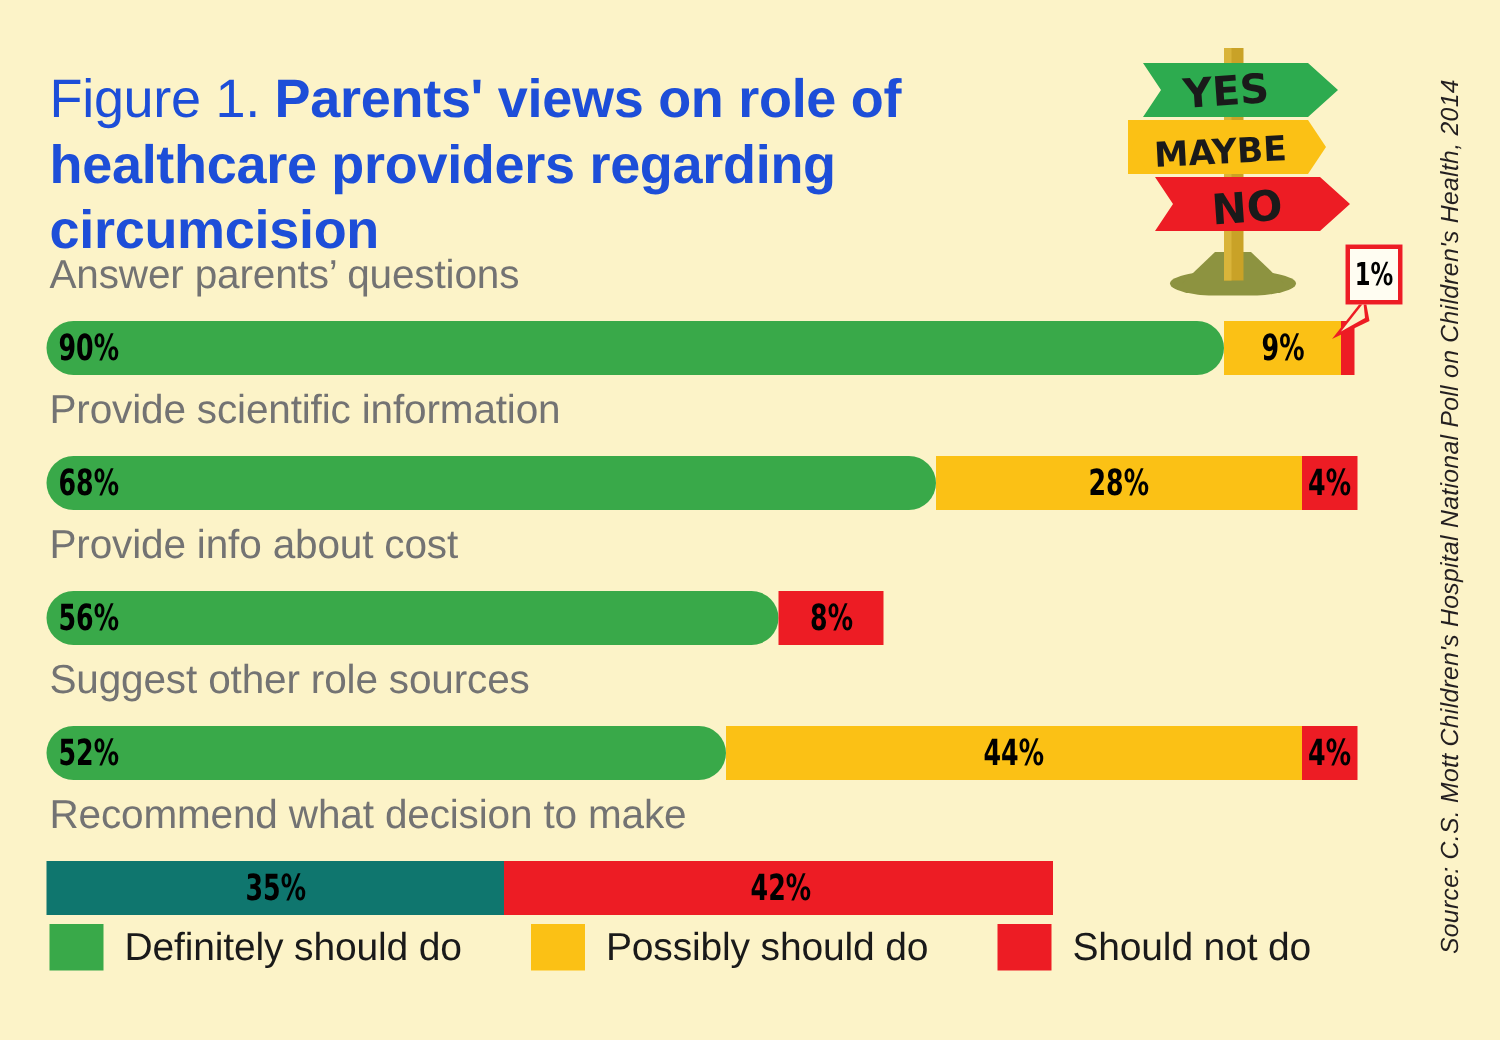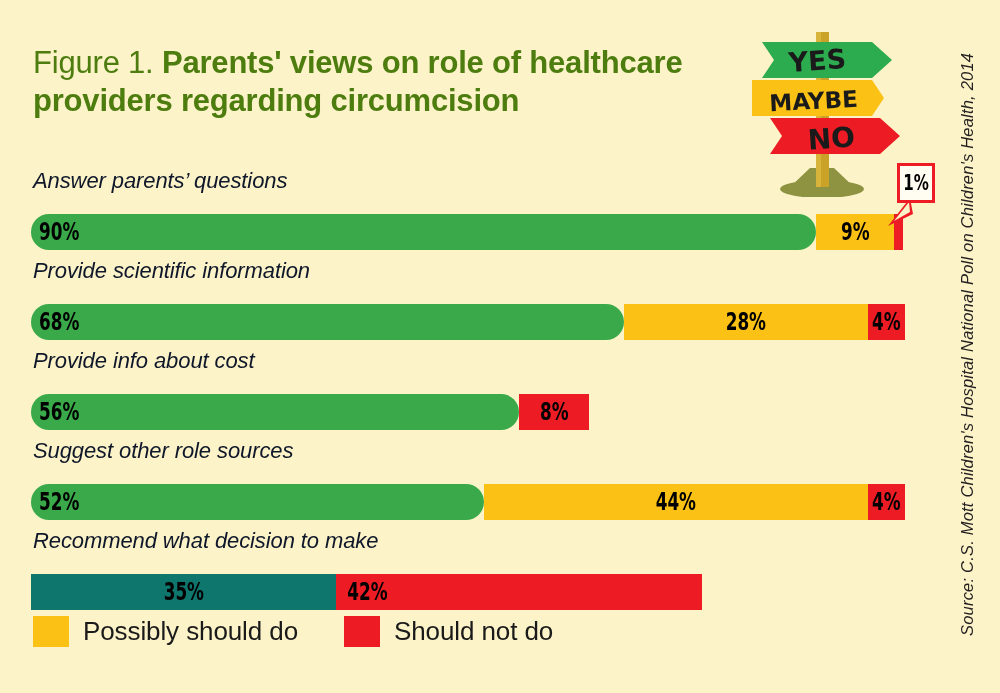--- a/index.html
+++ b/index.html
@@ -19,23 +19,23 @@
     height: 693px;
     background: #fcf3c8;
   }
 
   
   .title-block {
     position: absolute;
     left: 33px;
     top: 44px;
     width: 700px;
-    font-size: 31px;
+    font-size: 36px;
     line-height: 1.21;
-    color: #4d7c0f;
+    color: #1d4ed8;
     letter-spacing: -0.2px;
   }
   .title-prefix {
     font-weight: 400;
   }
   .title-main {
     font-weight: 700;
   }
 
   
@@ -55,26 +55,25 @@
     width: 1000px;
   }
   .row {
     position: relative;
     height: 90px;
   }
   .row-label {
     position: absolute;
     left: 33px;
     top: 0px;
-    font-size: 22px;
+    font-size: 27px;
     font-weight: 400;
-    color: #0f172a;
+    color: #737373;
     white-space: nowrap;
     letter-spacing: -0.1px;
-    font-style: italic;
   }
   .bar {
     position: absolute;
     left: 31px;
     top: 46px;
     width: 872px;
     height: 36px;
     display: flex;
     overflow: visible;
   }
@@ -91,21 +90,21 @@
     font-weight: 700;
     color: #000;
     font-family: "DejaVu Sans Condensed", "Liberation Sans Narrow", "Liberation Sans", sans-serif;
     transform: scaleX(0.78);
     transform-origin: center;
     white-space: nowrap;
     letter-spacing: 0px;
   }
   .seg.align-left { justify-content: flex-start; padding-left: 8px; border-radius: 18px; }
   .seg.align-left .seg-label { transform-origin: left center; }
-  .seg.align-right { justify-content: flex-start; padding-right: 8px; }
+  .seg.align-right { justify-content: center; padding-right: 8px; }
   .seg.align-right .seg-label { transform-origin: right center; }
 
   
   .callout {
     position: absolute;
     left: 897px;
     top: 163px;
     width: 38px;
     height: 40px;
     background: #fffdf2;
@@ -271,20 +270,24 @@
   <svg class="callout-tail" width="30" height="30" viewBox="0 0 30 30">
     <polygon points="26,0 29,16 4,28" fill="#ed1c24"></polygon>
     <polygon points="25,4 26,14 10,23" fill="#fcf3c8"></polygon>
   </svg>
   <div class="callout">
     <span class="callout-label">1%</span>
   </div>
 
   <div class="legend" id="legend-host">
       <div class="legend-item">
+        <span class="legend-swatch" style="background: rgb(57, 169, 73);"></span>
+        <span class="legend-text">Definitely should do</span>
+      </div>
+      <div class="legend-item">
         <span class="legend-swatch" style="background: rgb(251, 193, 21);"></span>
         <span class="legend-text">Possibly should do</span>
       </div>
       <div class="legend-item">
         <span class="legend-swatch" style="background: rgb(237, 28, 36);"></span>
         <span class="legend-text">Should not do</span>
       </div>
     </div>
 
   <div class="source-wrap">Source: C.S. Mott Children's Hospital National Poll on Children's Health, 2014</div>

